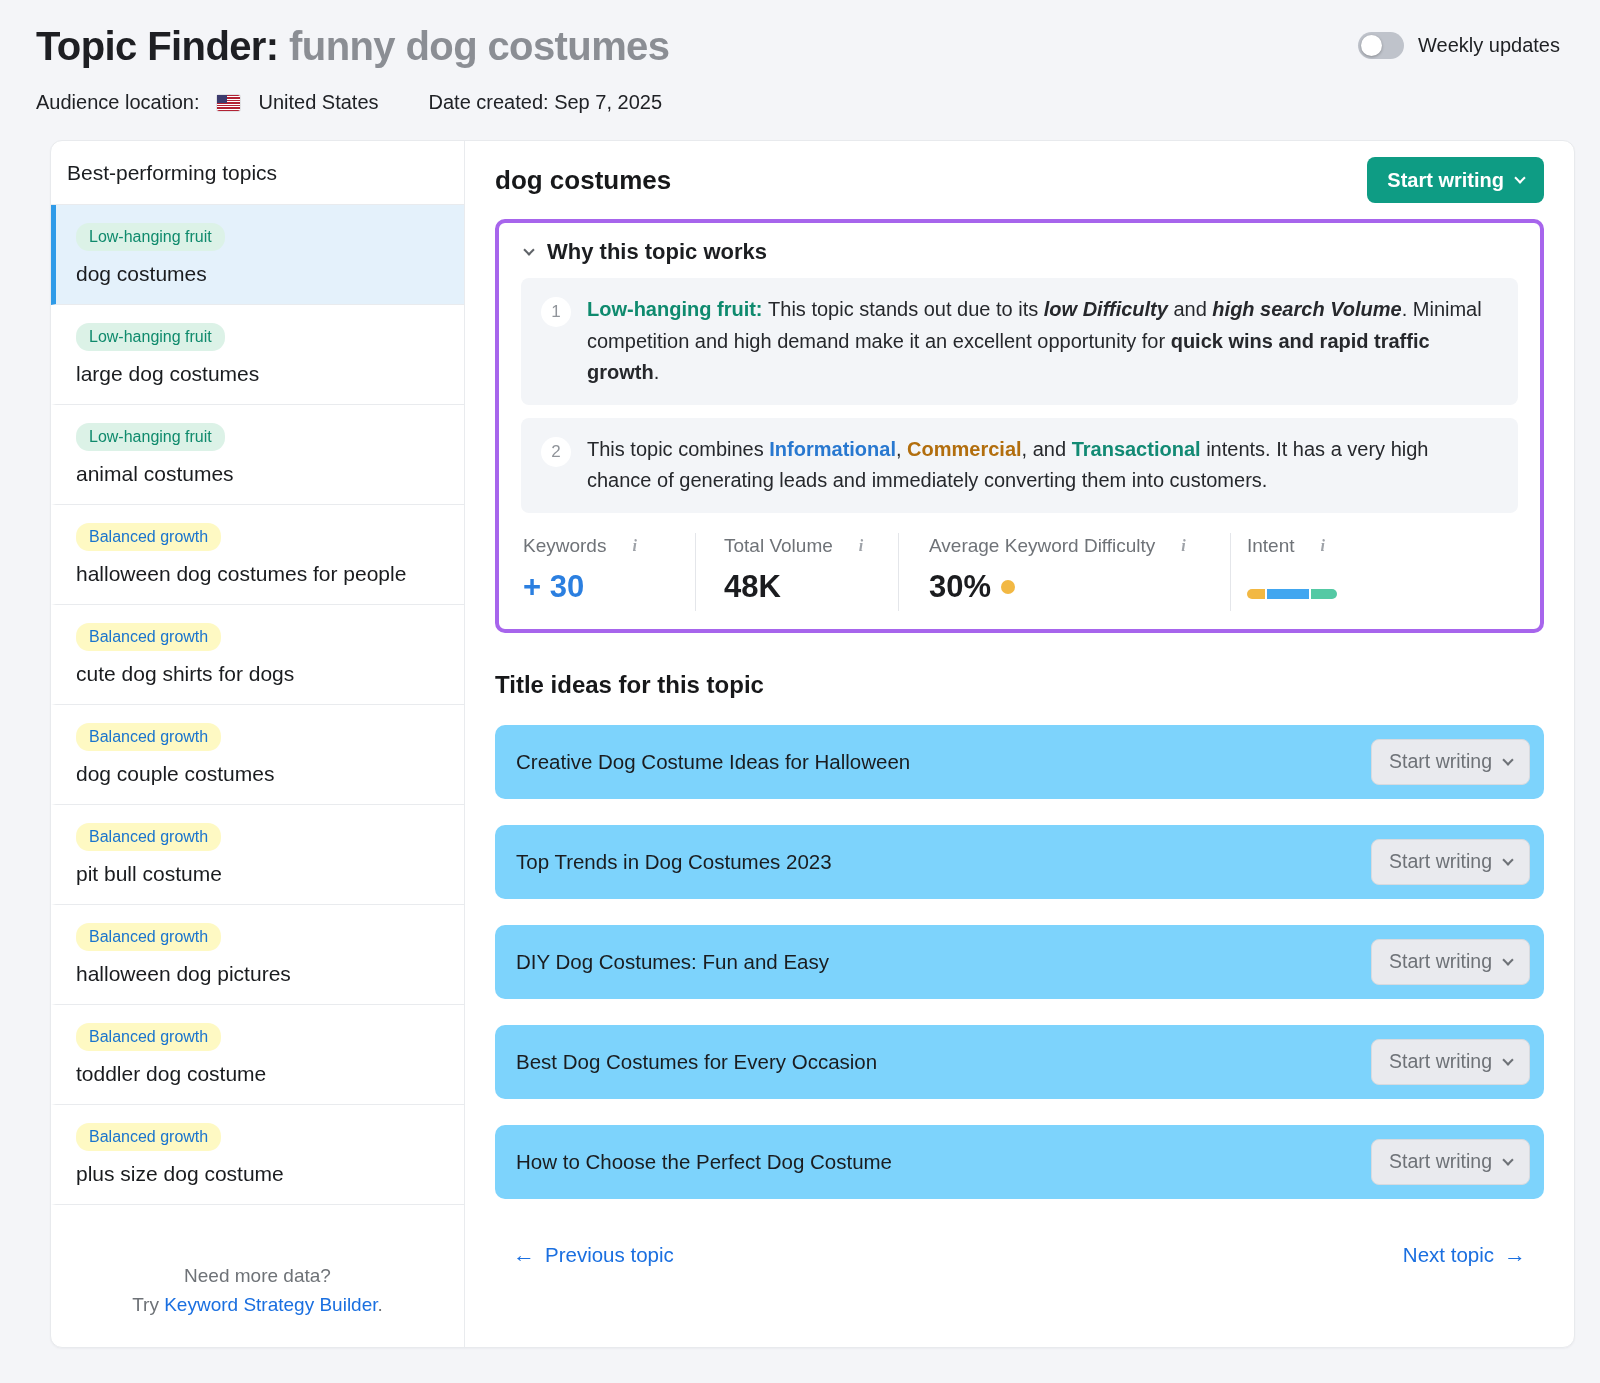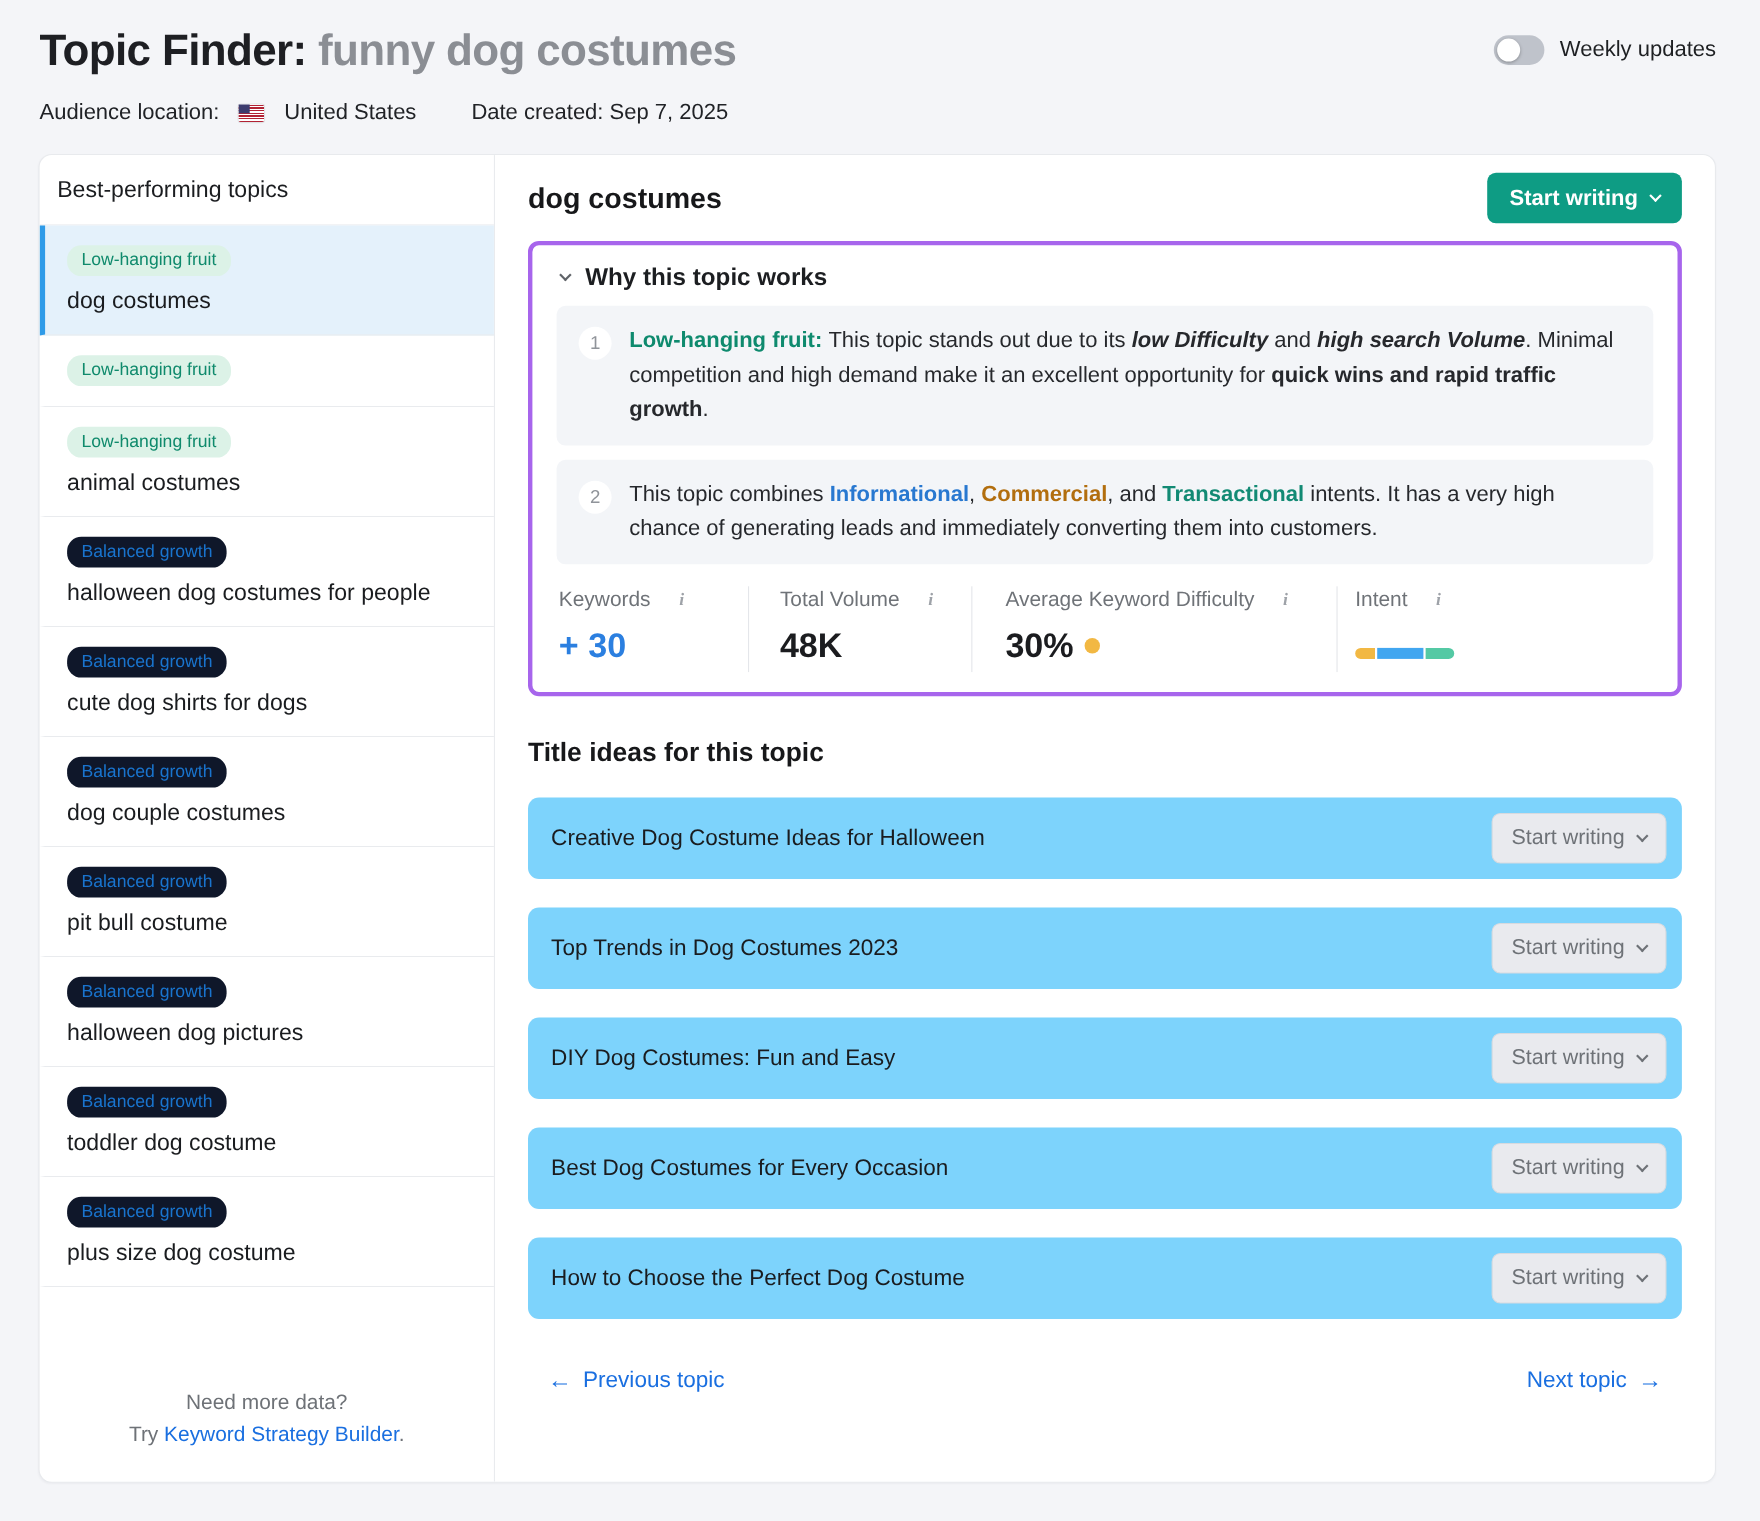--- a/index.html
+++ b/index.html
@@ -20,33 +20,33 @@
   .meta-row .spacer { width:14px; }
   .flag { width:23px; height:16px; border-radius:2px; position:relative; display:inline-block;
           background:repeating-linear-gradient(#B22234 0 1.23px,#fff 1.23px 2.46px); box-shadow:0 0 0 1px rgba(0,0,0,.08); }
   .flag::after { content:''; position:absolute; top:0; left:0; width:10px; height:8.6px; background:#3C3B6E; }
   .weekly { display:flex; align-items:center; gap:14px; margin-top:8px; }
   .toggle { width:46px; height:27px; border-radius:14px; background:#BFC3CB; position:relative; cursor:pointer; }
   .toggle .knob { position:absolute; top:3px; left:3px; width:21px; height:21px; border-radius:50%; background:#fff; box-shadow:0 1px 3px rgba(0,0,0,.3); }
   .weekly-label { font-size:20px; color:#1E2023; }
 
   
-  .card { position:absolute; left:35px; top:140px; width:1525px; height:1208px;
+  .card { position:absolute; left:50px; top:140px; width:1525px; height:1208px;
           background:#fff; border:1px solid #E8EAED; border-radius:12px;
           display:flex; overflow:hidden; box-shadow:0 1px 2px rgba(20,30,50,.04); }
 
   
   .sidebar { width:414px; flex:0 0 414px; border-right:1px solid #E9EBEE; display:flex; flex-direction:column; }
   .sb-header { padding:20px 16px 19px 16px; font-size:21px; color:#1B1D20; border-bottom:1px solid #E9EBEE; }
   .sb-list { flex:0 0 auto; }
   .sb-item { padding:18px 16px 18px 20px; border-bottom:1px solid #E9EBEE; cursor:pointer; border-left:5px solid transparent; }
   .sb-item.selected { background:#E4F1FB; border-left:5px solid #2F9BE8; }
   .badge { display:inline-block; font-size:16px; padding:4px 13px; border-radius:13px; line-height:1.25; }
   .badge-green { background:#DCF2E7; color:#0F8A6C; }
-  .badge-blue  { background:#0f172a; color:#1974CE; }
+  .badge-blue  { background:#fef9c3; color:#1974CE; }
   .sb-topic { margin-top:11px; font-size:21px; color:#1A1C1F; }
   .sb-footer { margin-top:auto; text-align:center; padding:24px 20px 28px; font-size:19px; line-height:1.5; color:#6E7277; }
   .sb-footer a { color:#1A6FE0; text-decoration:none; cursor:pointer; }
 
   
   .main { flex:1 1 auto; padding:16px 30px 0 30px; display:flex; flex-direction:column; }
   .main-head { display:flex; justify-content:space-between; align-items:center; }
   .topic-title { font-size:26px; font-weight:700; color:#17181A; }
   .green-btn { display:inline-flex; align-items:center; gap:12px; background:#0E9C84; color:#fff;
                border:none; border-radius:8px; height:46px; padding:0 20px; font-size:20px; font-weight:700;
@@ -127,20 +127,21 @@
     <aside class="sidebar">
       <div class="sb-header">Best-performing topics</div>
       <div class="sb-list">
   <div class="sb-item selected">
     <span class="badge badge-green">Low-hanging fruit</span>
     <div class="sb-topic">dog costumes</div>
   </div>
 
   <div class="sb-item">
     <span class="badge badge-green">Low-hanging fruit</span>
+    <div class="sb-topic">large dog costumes</div>
   </div>
 
   <div class="sb-item">
     <span class="badge badge-green">Low-hanging fruit</span>
     <div class="sb-topic">animal costumes</div>
   </div>
 
   <div class="sb-item">
     <span class="badge badge-blue">Balanced growth</span>
     <div class="sb-topic">halloween dog costumes for people</div>

